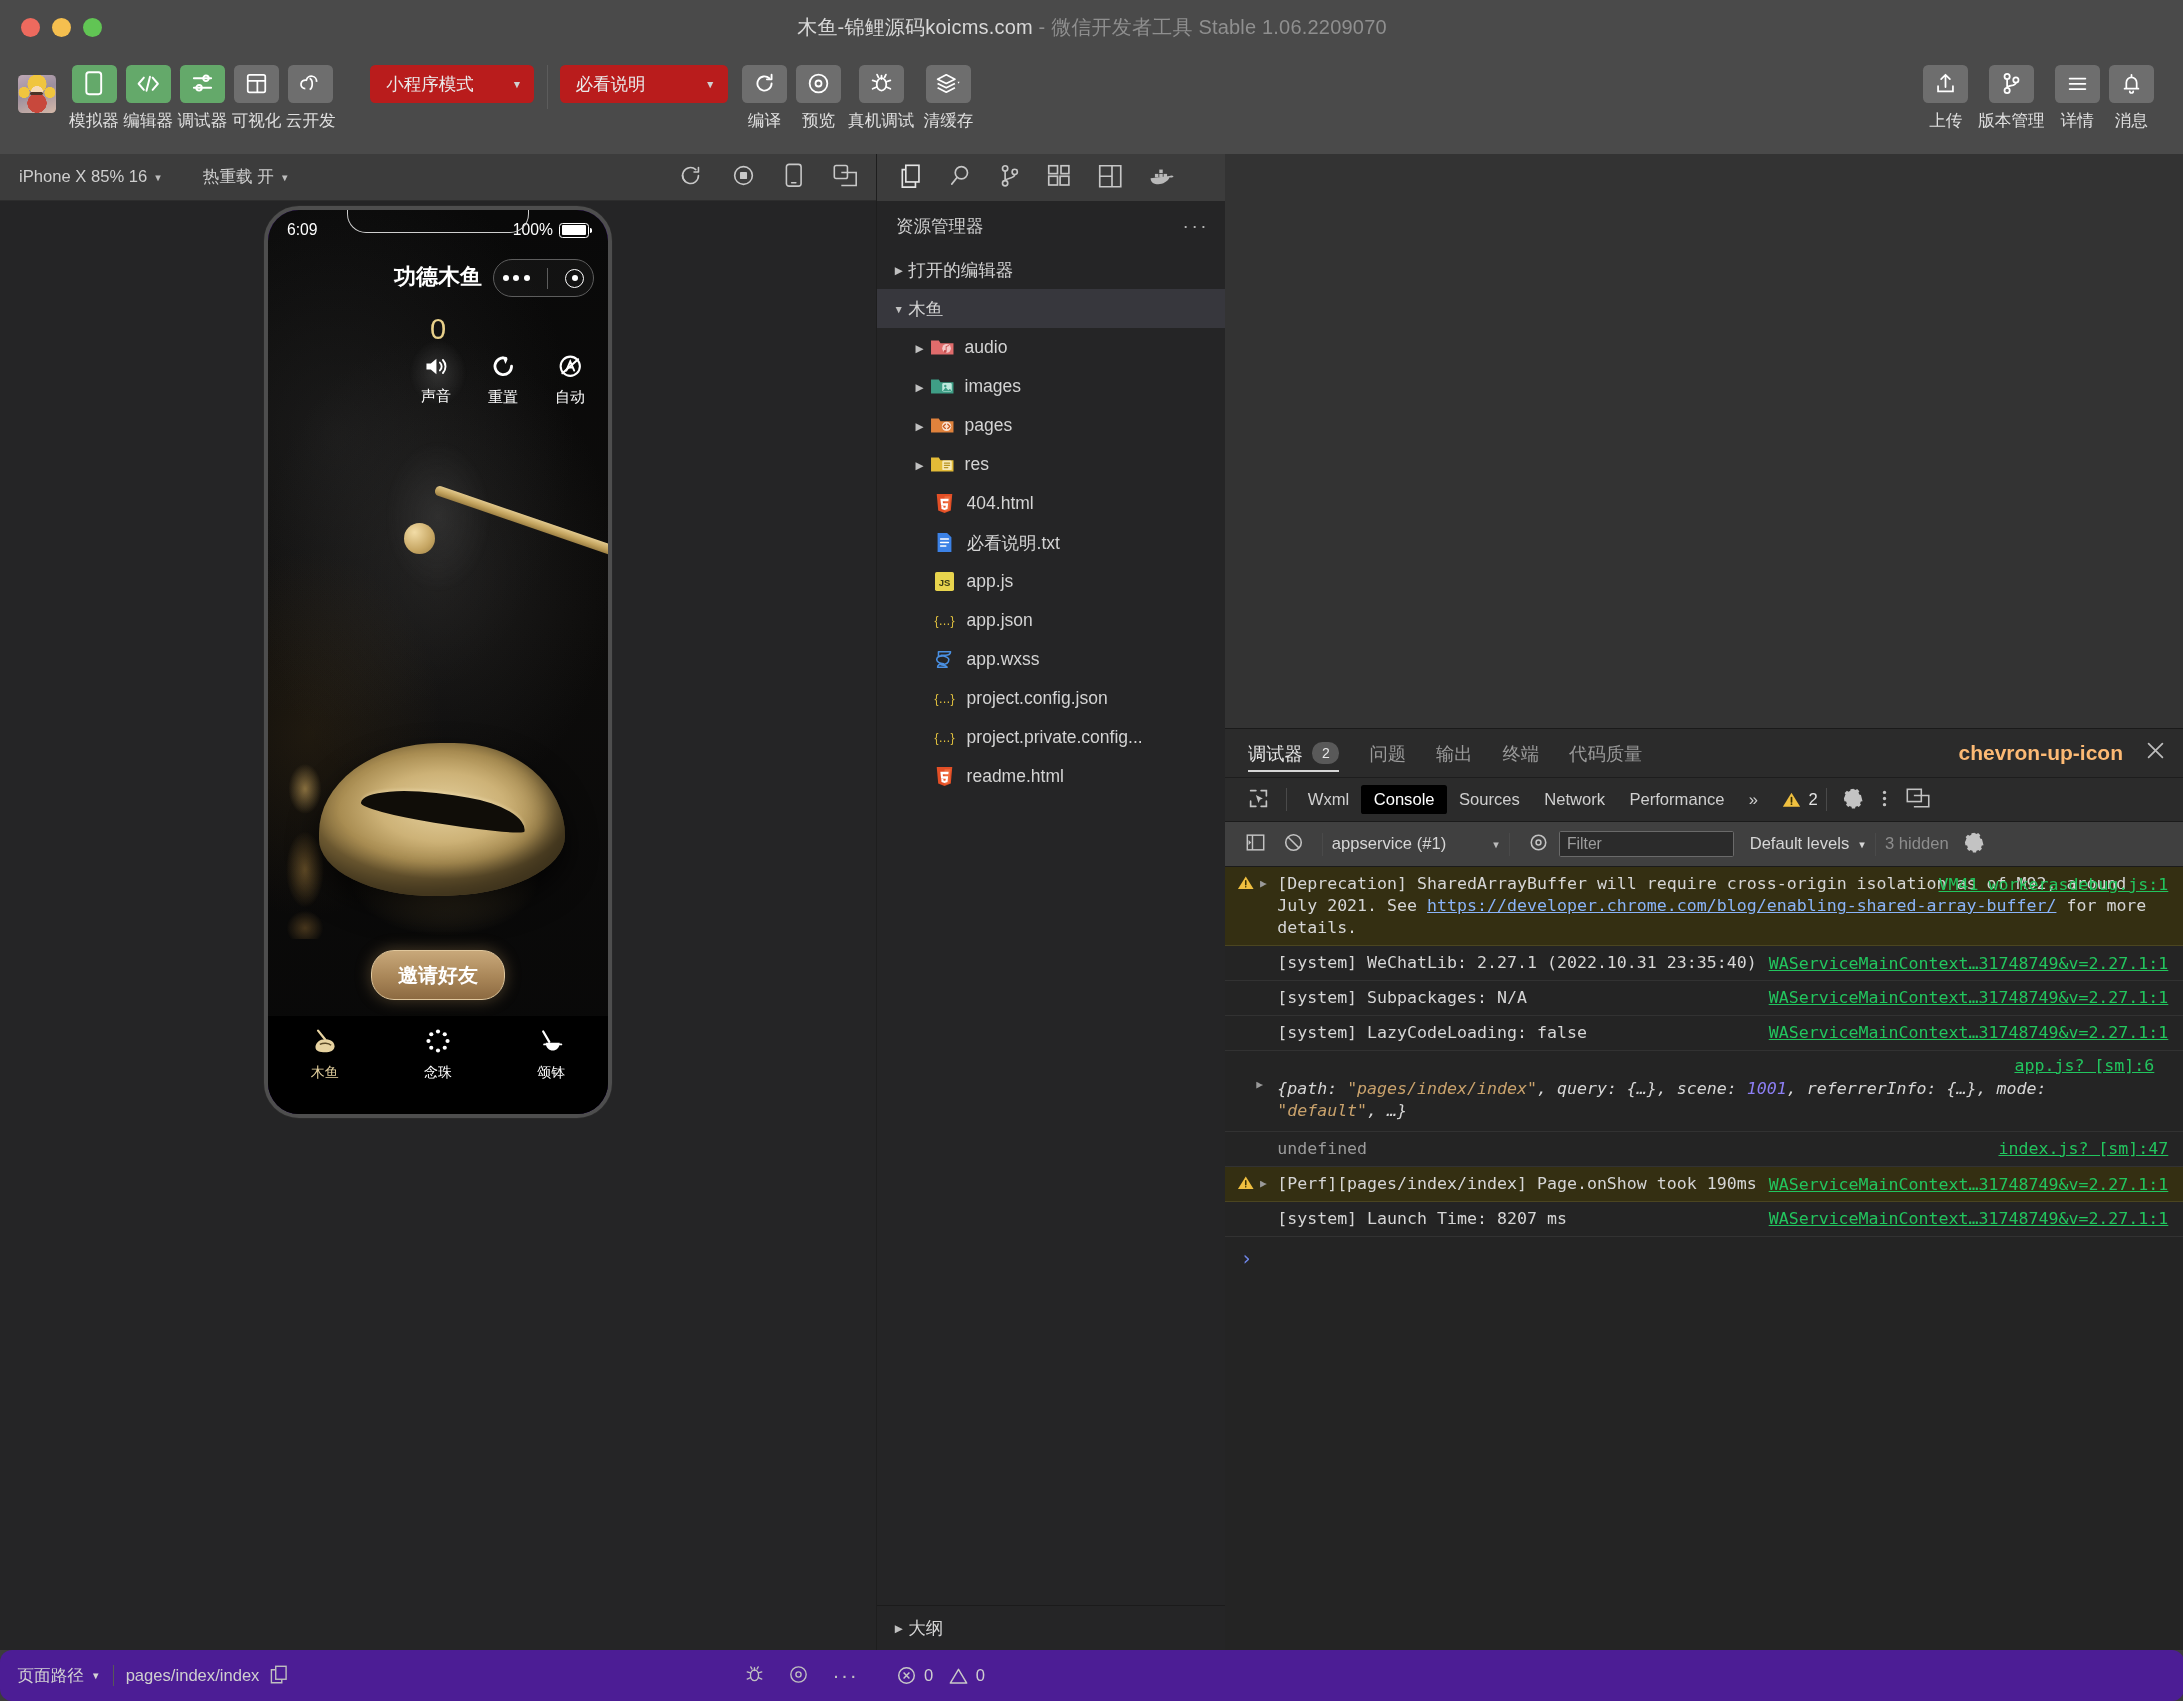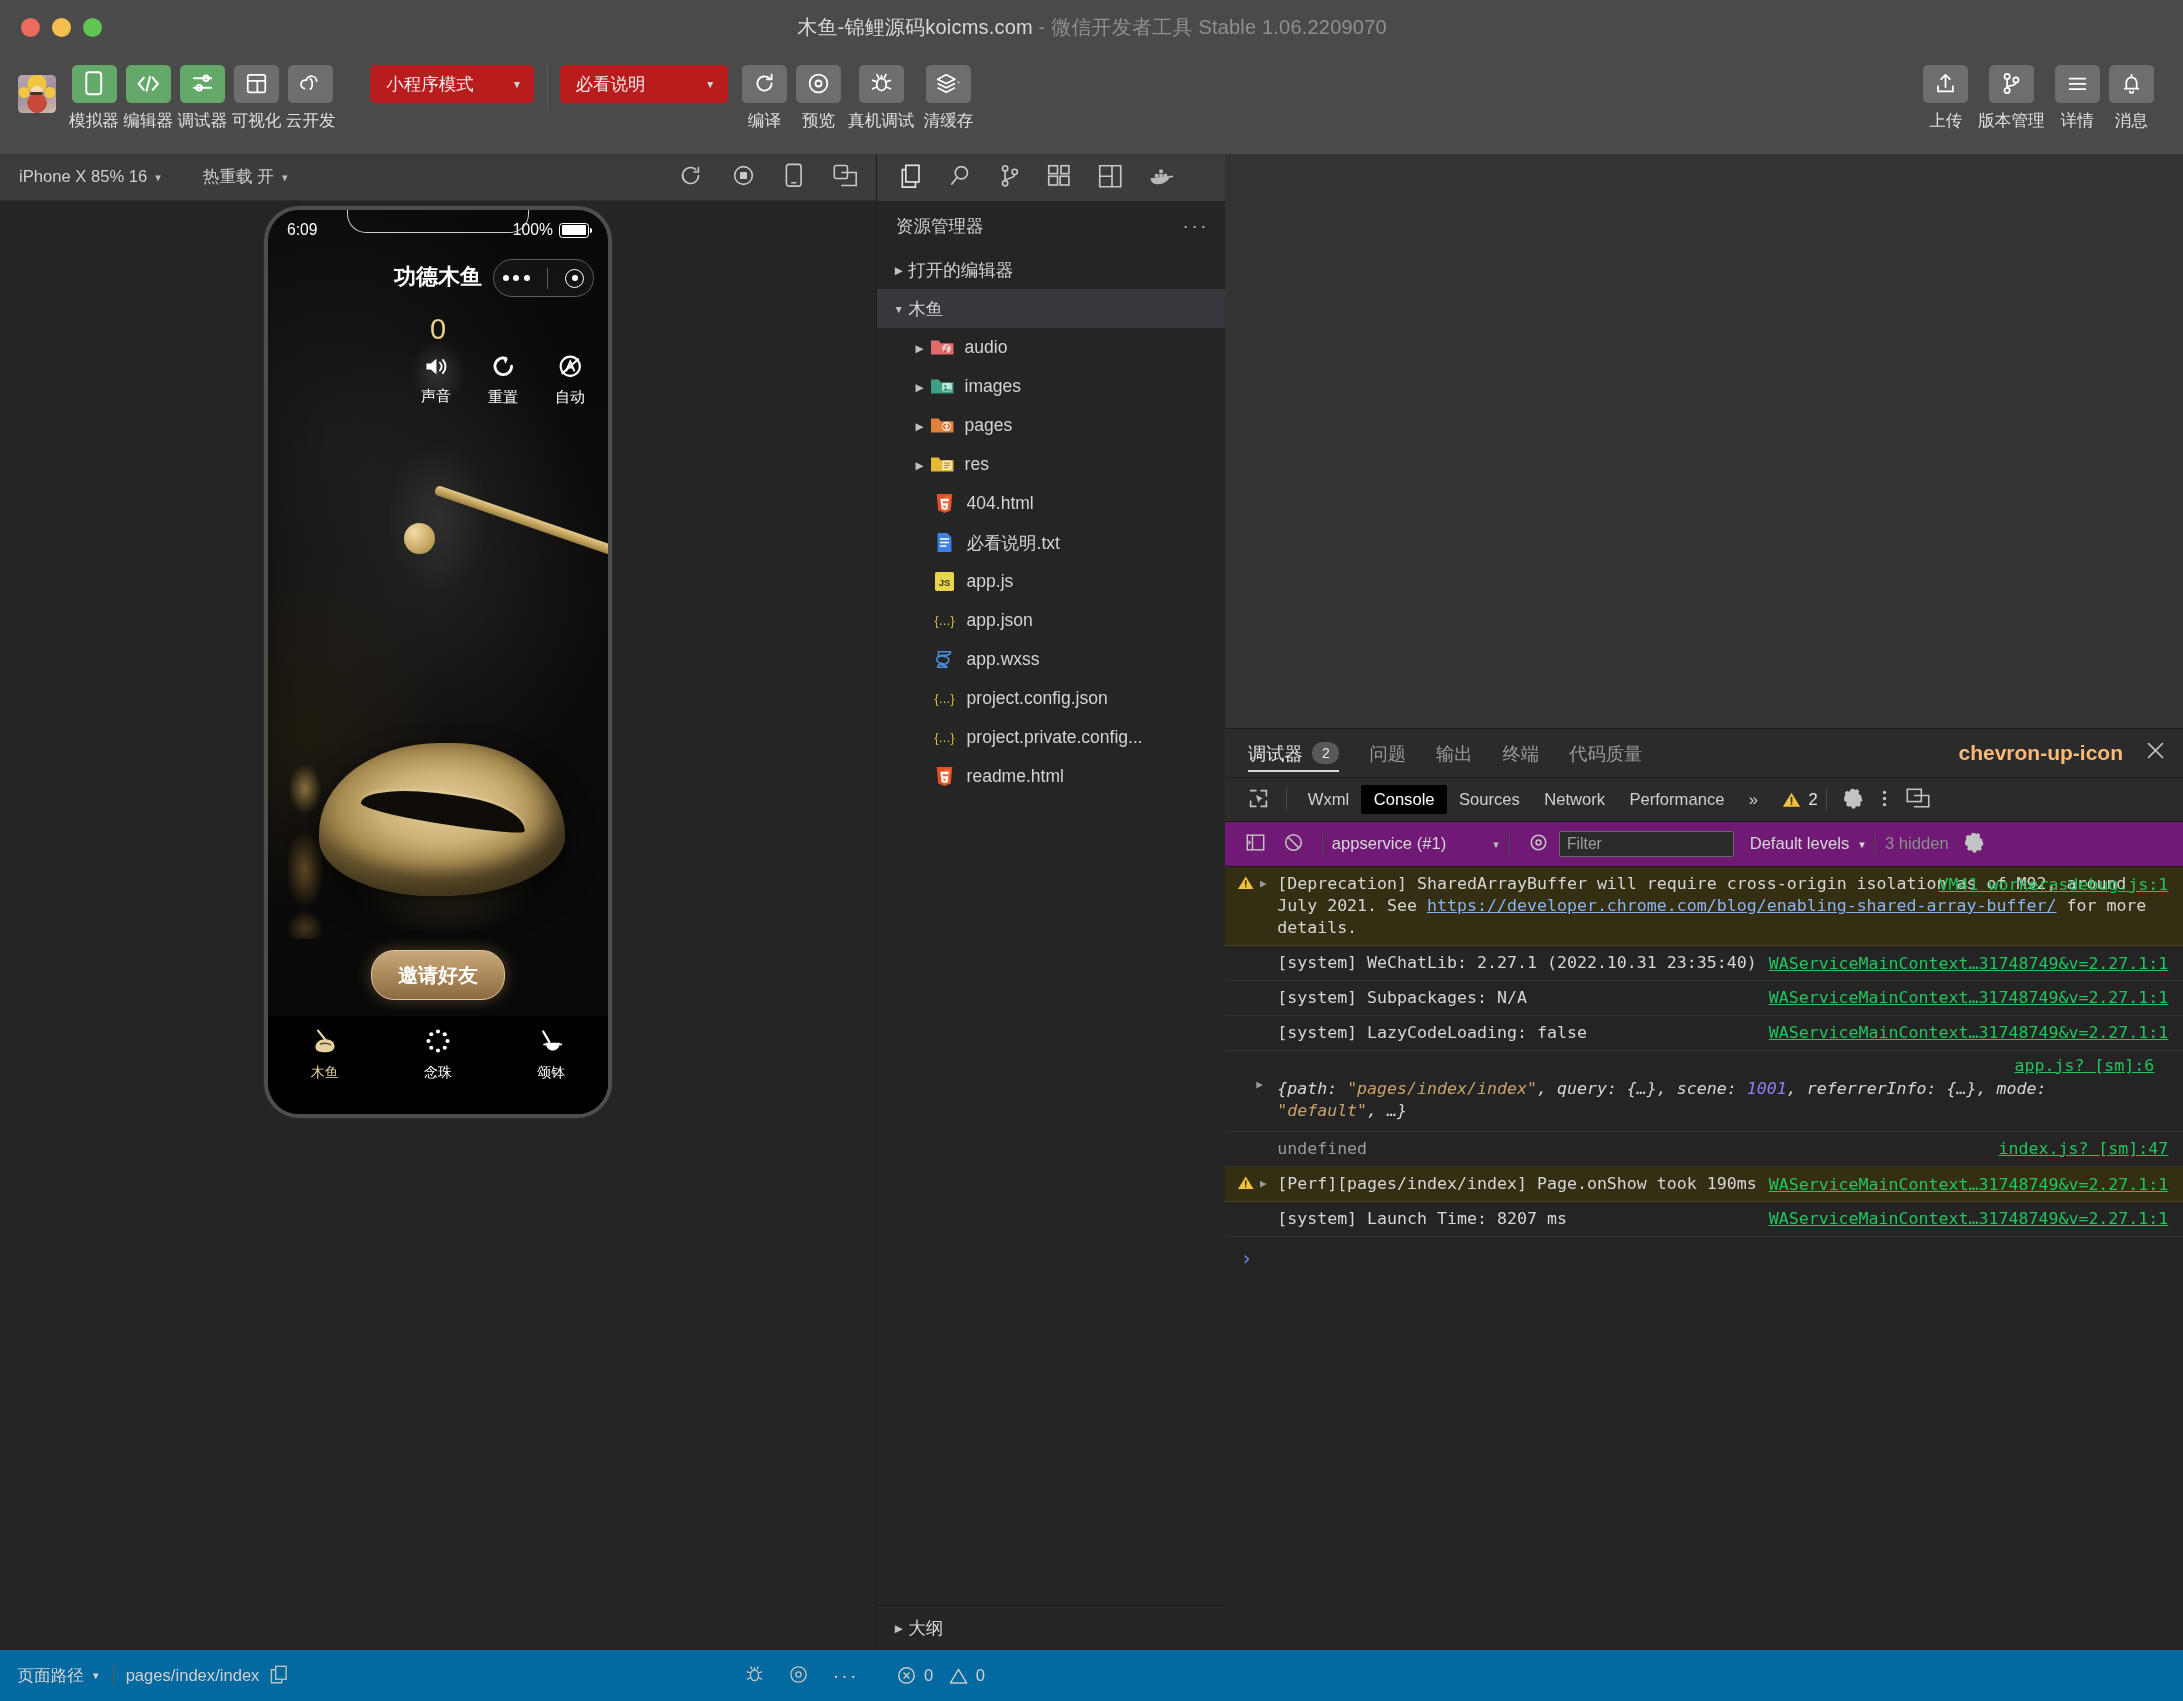--- a/index.html
+++ b/index.html
@@ -267,21 +267,21 @@
   }
   .dt-tab {
     font-size: 16.6px; color: #cfcfcf; padding: 4.4px 12.2px; border-radius: 2.6px; cursor: pointer;
     white-space: nowrap;
   }
   .dt-tab.on { background: #000; color: #fff; }
   .dt-sep { width: 0.9px; height: 23px; background: #4a4a4a; margin: 0 8.7px; }
   .warnpill { display: flex; align-items: center; gap: 7px; color: #e4e4e4; font-size: 16.6px; }
 
   .cons-bar {
-    height: 45px; background: #701a75; display: flex; align-items: center;
+    height: 45px; background: #404040; display: flex; align-items: center;
     padding: 0 12.2px; gap: 0; flex: 0 0 45px; border-bottom: 0.9px solid #1b1b1b;
   }
   .ctx-sel { display:flex; align-items:center; color:#d6d6d6; font-size:16.6px; cursor:pointer; }
   .ctx-sel .caret { margin-left: 45px; font-size: 9.6px; color:#bbb; }
   .filter-box {
     width: 175px; height: 26px; border: 0.9px solid #6a6a6a; background: #2b2b2b;
     color: #9d9d9d; font-size: 15.7px; padding: 0 7px; display:flex; align-items:center;
     border-radius: 1.7px;
   }
   .lvl { color: #d6d6d6; font-size: 16.6px; display:flex; align-items:center; gap:7.9px; cursor:pointer; }
@@ -300,21 +300,21 @@
   .crow .src { color: #22c55e; text-decoration: underline; white-space: nowrap; flex: 0 0 auto; font-size: 16.6px; }
   .crow .src.right-abs { margin-left: auto; }
   .lnk { color: #8ab4f8; text-decoration: underline; }
   .dim { color: #9b9b9b; }
   .str { color: #c9a26c; font-style: italic; }
   .num { color: #8d7ff5; font-style: italic; }
   .ital { font-style: italic; }
   .prompt { padding: 10.5px 15.7px; color: #6f86e8; font-size: 19px; }
 
   
-  .statusbar { height: 51px; background: #0369a1; display: flex; align-items: center; flex: 0 0 51px; }
+  .statusbar { height: 51px; background: #4c1d95; display: flex; align-items: center; flex: 0 0 51px; border-radius: 12px; }
   .sb-left { width: 876px; flex: 0 0 876px; display: flex; align-items: center; padding: 0 17.5px; gap: 0; }
   .sb-item { color: #d4d4d4; font-size: 16.6px; display: flex; align-items: center; cursor: pointer; }
   .sb-item .caret { font-size: 9.6px; margin-left: 7px; }
   .sb-div { width: 0.9px; height: 21px; background: #585858; margin: 0 12.2px; }
   .sb-path { color: #cfcfcf; font-size: 16.6px; }
   .sb-right { width: 349px; flex: 0 0 349px; display: flex; align-items: center; gap: 8.7px; padding-left: 21px; color:#cfcfcf; font-size: 16.6px; }
   .sb-icons { display: flex; align-items: center; gap: 23px; margin-left: auto; }
   svg { shape-rendering: geometricPrecision; }
 </style>
 </head>

